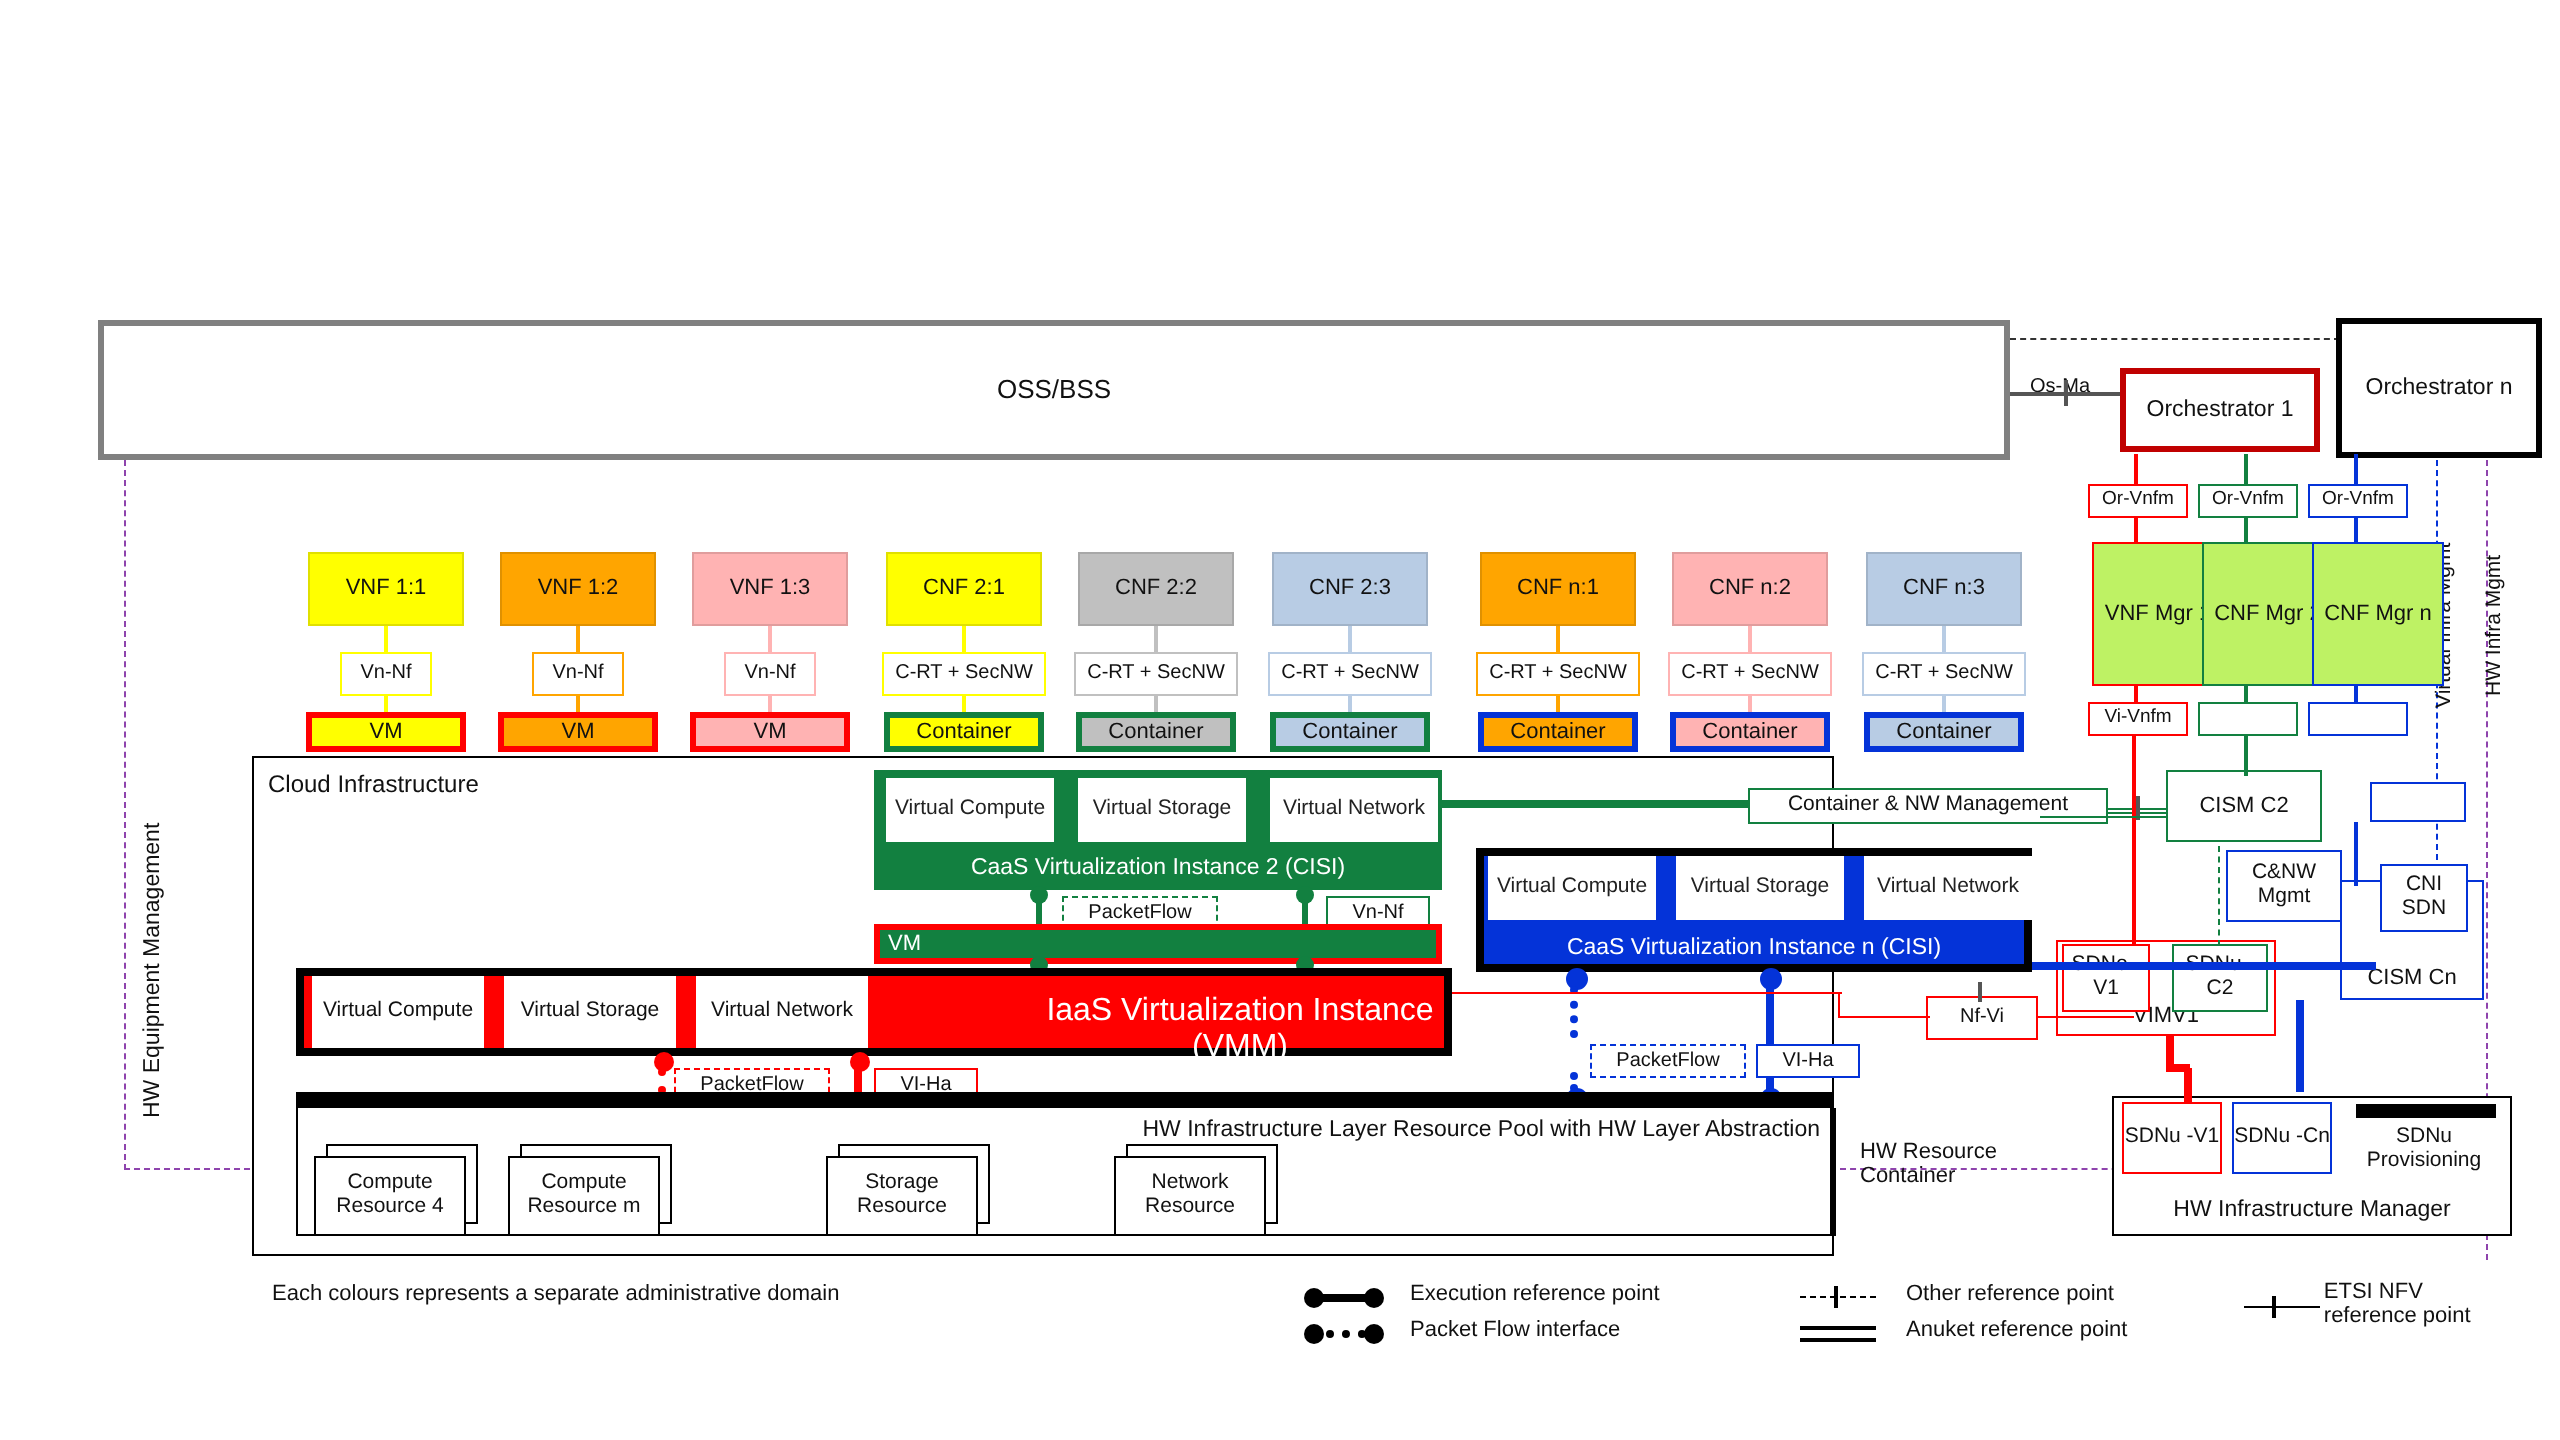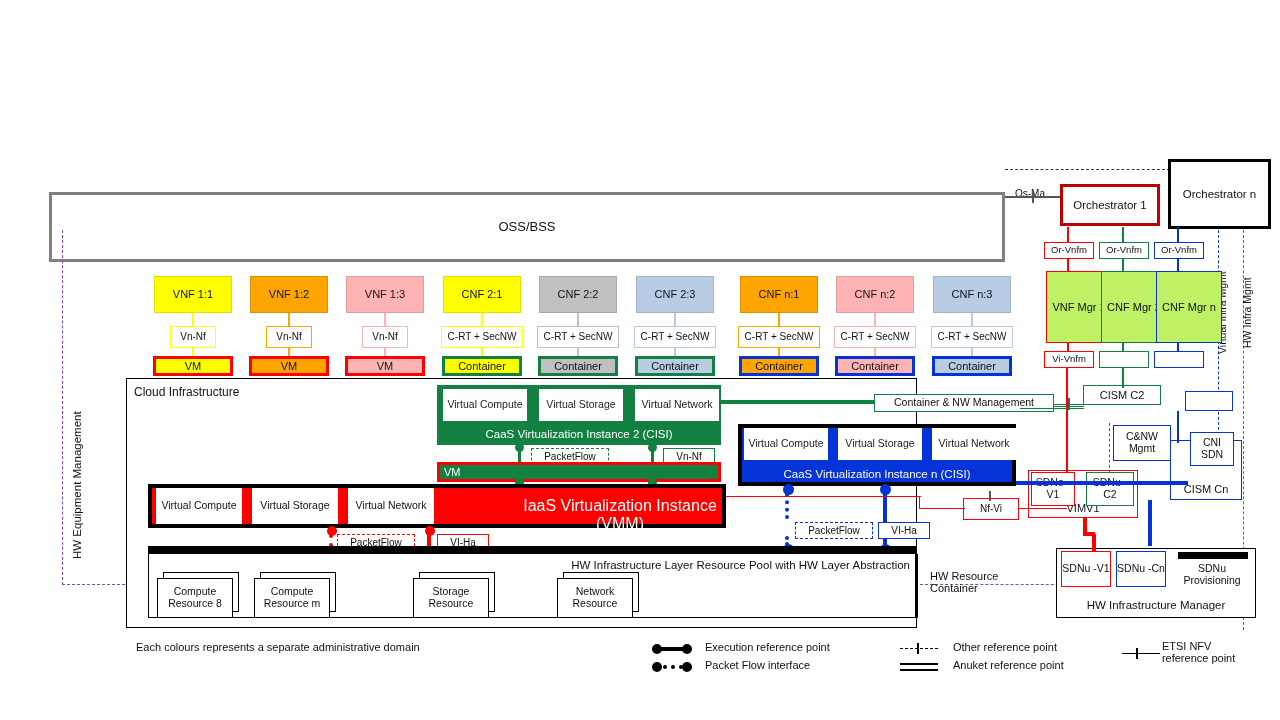--- a/index.html
+++ b/index.html
@@ -4,21 +4,21 @@
 <style>
   html,body{margin:0;padding:0;background:#fff;}
   body{width:1280px;height:720px;position:relative;
        font-family:"Liberation Sans","DejaVu Sans",sans-serif;
        font-size:11px;color:#111;overflow:hidden;}
   .abs{position:absolute;box-sizing:border-box;}
   .ctr{display:flex;align-items:center;justify-content:center;text-align:center;line-height:1.12;}
   .vrt{writing-mode:vertical-rl;transform:rotate(180deg);}
 
   
-  #ossbss{left:49px;top:160px;width:956px;height:70px;border:3px solid #808080;background:#fff;font-size:13px;margin-top:32px;}
+  #ossbss{left:49px;top:160px;width:956px;height:70px;border:3px solid #808080;background:#fff;font-size:13px;}
   #orch1{left:1060px;top:184px;width:100px;height:42px;border:3px solid #c00000;background:#fff;font-size:11.5px;}
   #orchn{left:1168px;top:159px;width:103px;height:70px;border:3px solid #000;background:#fff;font-size:11.5px;}
 
   
   .fn{height:37px;width:78px;font-size:11px;border:1px solid rgba(0,0,0,.12);}
   .rp{height:22px;width:56px;background:#fff;font-size:10px;}
   .rpw{width:82px;}
   .vmbox{height:20px;width:80px;font-size:11px;}
 
   
@@ -43,21 +43,21 @@
   #gvmtxt{left:444px;top:463px;width:60px;height:18px;color:#fff;font-size:11px;justify-content:flex-start;}
 
   
   #hwbar{left:148px;top:546px;width:768px;height:8px;background:#000;}
   #hwpool{left:148px;top:553px;width:768px;height:65px;border:1.4px solid #000;background:#fff;}
   #hwpooltxt{left:480px;top:556px;width:430px;height:18px;font-size:11.5px;justify-content:flex-end;}
   .res{height:40px;width:76px;background:#fff;border:1px solid #000;font-size:10.5px;}
 
   
   .mgr{width:66px;height:72px;background:#bef264;font-size:11px;}
-  #cism2{left:1083px;top:385px;width:78px;height:20px;border:1.4px solid #128040;background:#fff;font-size:11px;}
+  #cism2{left:1083px;top:385px;width:78px;height:36px;border:1.4px solid #128040;background:#fff;font-size:11px;}
   #cismn{left:1170px;top:440px;width:72px;height:60px;border:1.4px solid #0433d8;background:#fff;font-size:11px;align-items:flex-end;padding-bottom:4px;}
   #cnisdn{left:1190px;top:432px;width:44px;height:34px;border:1.4px solid #0433d8;background:#fff;font-size:10.5px;}
   #cnwmgmt{left:1113px;top:425px;width:58px;height:36px;border:1.4px solid #0433d8;background:#fff;font-size:10.5px;}
   #vimv1{left:1028px;top:470px;width:110px;height:48px;border:1.4px solid #ff0000;background:#fff;}
   #vimv1txt{left:1028px;top:500px;width:110px;height:16px;font-size:11px;}
   #sdnov1{left:1031px;top:472px;width:44px;height:34px;border:1.4px solid #ff0000;background:#fff;font-size:10.5px;}
   #sdnuc2{left:1086px;top:472px;width:48px;height:34px;border:1.4px solid #128040;background:#fff;font-size:10.5px;}
   #hwim{left:1056px;top:548px;width:200px;height:70px;border:1.4px solid #000;background:#fff;}
   #hwimtxt{left:1056px;top:596px;width:200px;height:18px;font-size:11.5px;}
   #sdnuv1{left:1061px;top:551px;width:50px;height:36px;border:1.4px solid #ff0000;background:#fff;font-size:10.5px;}
@@ -206,21 +206,21 @@
 <div class="abs ctr" style="left:337px;top:534px;width:78px;height:17px;border:1.5px dashed #ff0000;background:#fff;font-size:10px;">PacketFlow</div>
 <div class="abs ctr" style="left:437px;top:534px;width:52px;height:17px;border:1.5px solid #ff0000;background:#fff;font-size:10px;">VI-Ha</div>
 <div class="abs dot" style="left:327px;top:548px;width:10px;height:10px;background:#ff0000;"></div>
 <div class="abs dot" style="left:425px;top:548px;width:10px;height:10px;background:#ff0000;"></div>
 
 <div class="abs" id="hwbar"></div>
 <div class="abs" id="hwpool"></div>
 <div class="abs ctr" id="hwpooltxt">HW Infrastructure Layer Resource Pool with HW Layer Abstraction</div>
 <div id="hwres">
     <div class="abs" style="left: 163px; top: 572px; width: 76px; height: 40px; border: 1px solid rgb(0, 0, 0); background: rgb(255, 255, 255);"></div>
-    <div class="abs ctr res" style="left: 157px; top: 578px;">Compute Resource 8</div>
+    <div class="abs ctr res" style="left: 157px; top: 578px;">Compute Resource 4</div>
     <div class="abs" style="left: 260px; top: 572px; width: 76px; height: 40px; border: 1px solid rgb(0, 0, 0); background: rgb(255, 255, 255);"></div>
     <div class="abs ctr res" style="left: 254px; top: 578px;">Compute Resource m</div>
     <div class="abs" style="left: 419px; top: 572px; width: 76px; height: 40px; border: 1px solid rgb(0, 0, 0); background: rgb(255, 255, 255);"></div>
     <div class="abs ctr res" style="left: 413px; top: 578px;">Storage Resource</div>
     <div class="abs" style="left: 563px; top: 572px; width: 76px; height: 40px; border: 1px solid rgb(0, 0, 0); background: rgb(255, 255, 255);"></div>
     <div class="abs ctr res" style="left: 557px; top: 578px;">Network Resource</div>
   </div>
 
 <div id="mgrstack">
     <div class="abs" style="left: 1067px; top: 227px; width: 2px; height: 19px; background: rgb(255, 0, 0);"></div>

